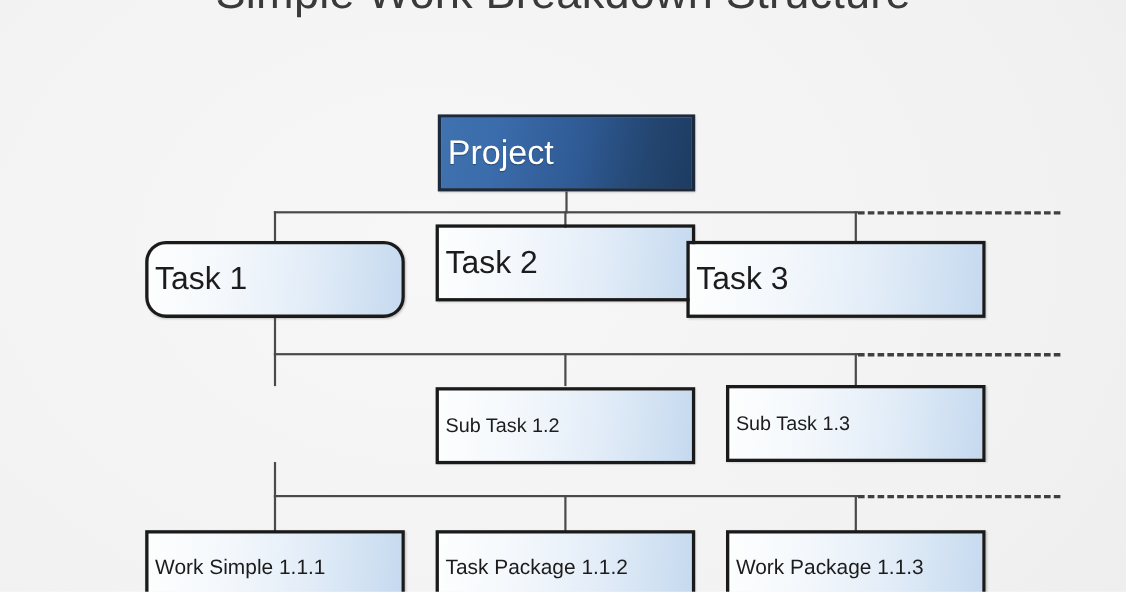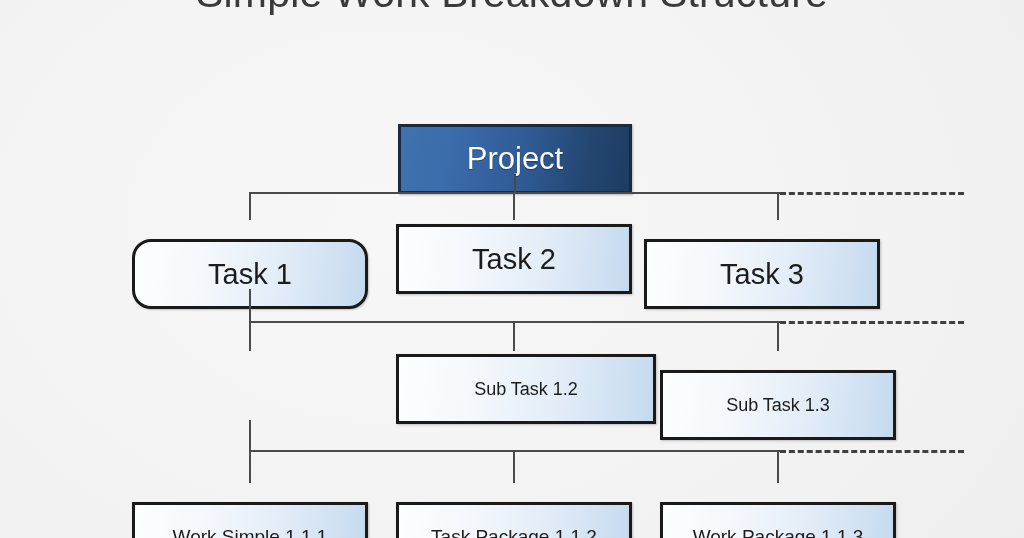--- a/index.html
+++ b/index.html
@@ -38,23 +38,22 @@
     white-space: nowrap;
   }
 
   
   .node {
     position: absolute;
     box-sizing: border-box;
     display: flex;
     align-items: center;
     justify-content: center;
-    text-align: center;
+    text-align: left;
     color: #1c1c1c;
-    margin-top: 20px;
   }
 
   .node .node-label {
     display: block;
     width: 100%;
     padding: 0 6px;
     box-sizing: border-box;
   }
 
   
@@ -111,34 +110,34 @@
   <div class="conn conn-v" style="left:249px; top:192px; height:28px;"></div>
   <div class="conn conn-v" style="left:513px; top:192px; height:28px;"></div>
   <div class="conn conn-v" style="left:777px; top:192px; height:28px;"></div>
 
   <div class="node node-level level-task" style="left:132px; top:219px; width:236px; height:70px;border-radius:19px;">
     <span class="node-label">Task 1</span>
   </div>
   <div class="node node-level level-task" style="left:396px; top:204px; width:236px; height:70px;">
     <span class="node-label">Task 2</span>
   </div>
-  <div class="node node-level level-task" style="left:644px; top:219px; width:236px; height:70px;">
+  <div class="node node-level level-task" style="left:624px; top:219px; width:272px; height:70px;">
     <span class="node-label">Task 3</span>
   </div>
 
   <div class="conn conn-v" style="left:249px; top:289px; height:34px;"></div>
 
   <div class="conn conn-h" style="left:249px; top:321px; width:531px;"></div>
   <div class="conn-dash" style="left:780px; top:321px; width:184px;"></div>
 
   <div class="conn conn-v" style="left:249px; top:321px; height:30px;"></div>
   <div class="conn conn-v" style="left:513px; top:321px; height:30px;"></div>
   <div class="conn conn-v" style="left:777px; top:321px; height:30px;"></div>
 
-  <div class="node node-level level-sub" style="left:396px; top:334px; width:260px; height:70px;">
+  <div class="node node-level level-sub" style="left:396px; top:352px; width:236px; height:70px;">
     <span class="node-label">Sub Task 1.2</span>
   </div>
   <div class="node node-level level-sub" style="left:660px; top:350px; width:236px; height:70px;">
     <span class="node-label">Sub Task 1.3</span>
   </div>
 
   <div class="conn conn-v" style="left:249px; top:420px; height:32px;"></div>
 
   <div class="conn conn-h" style="left:249px; top:450px; width:531px;"></div>
   <div class="conn-dash" style="left:780px; top:450px; width:184px;"></div>

